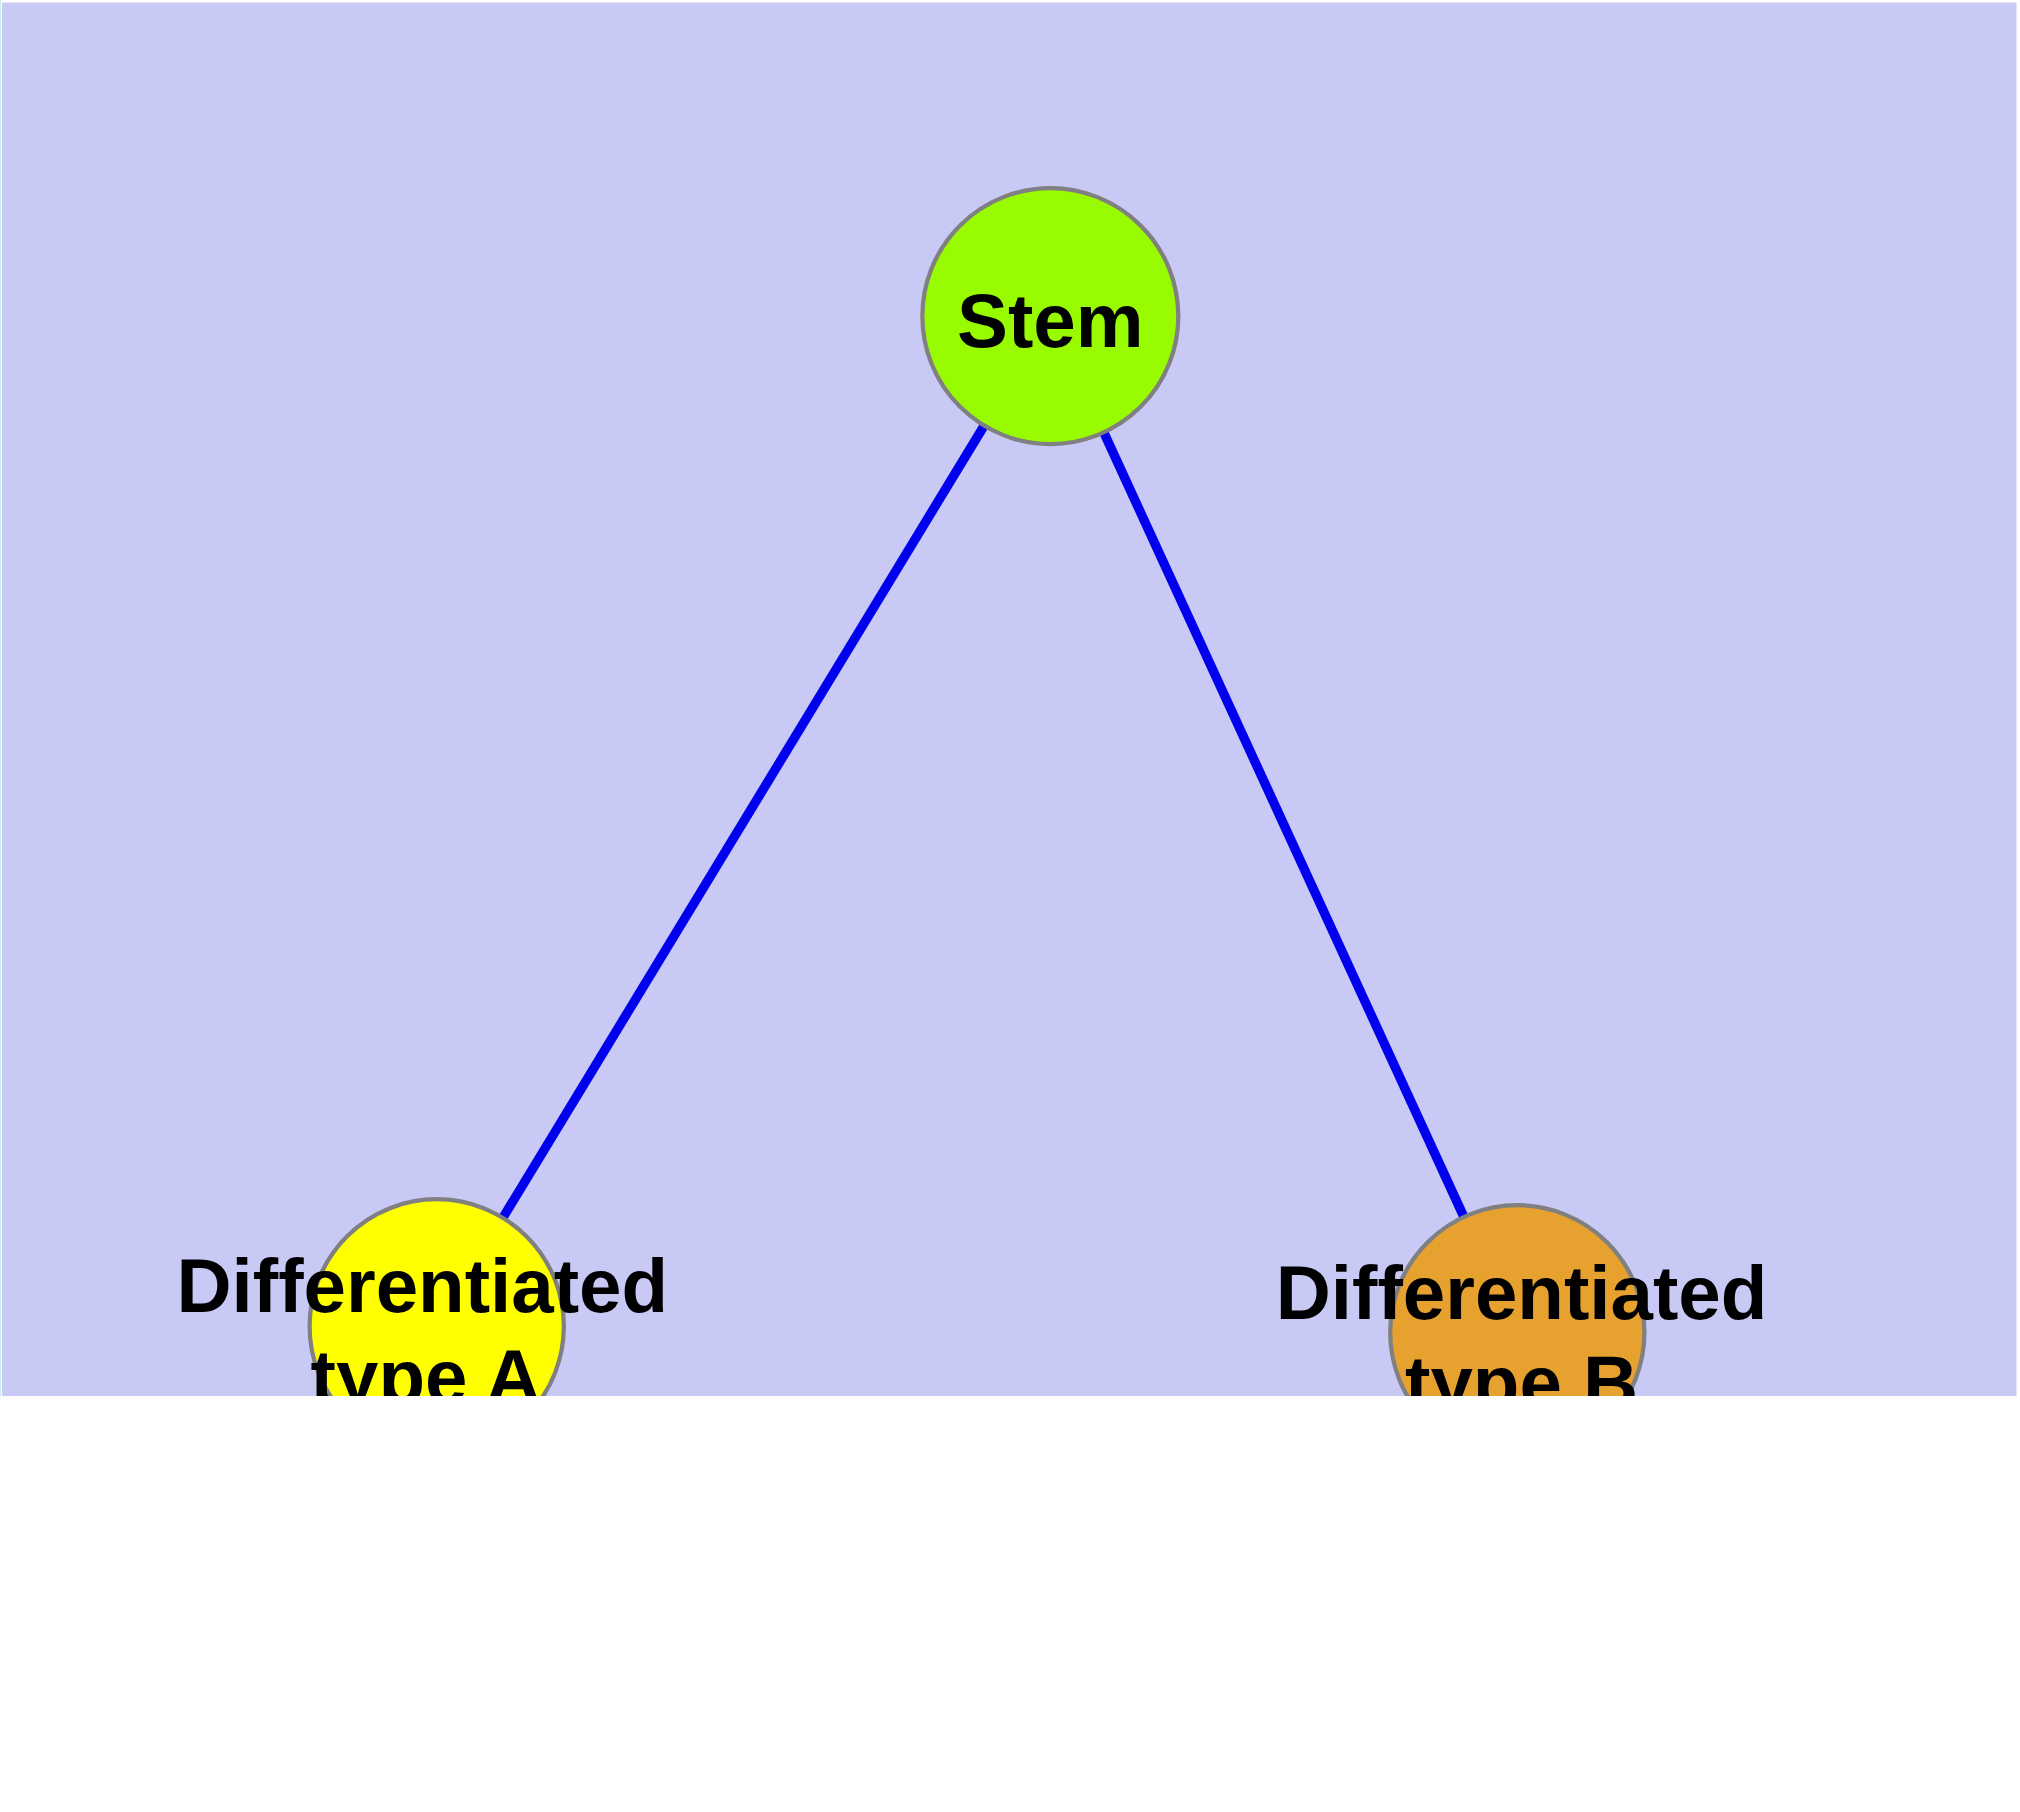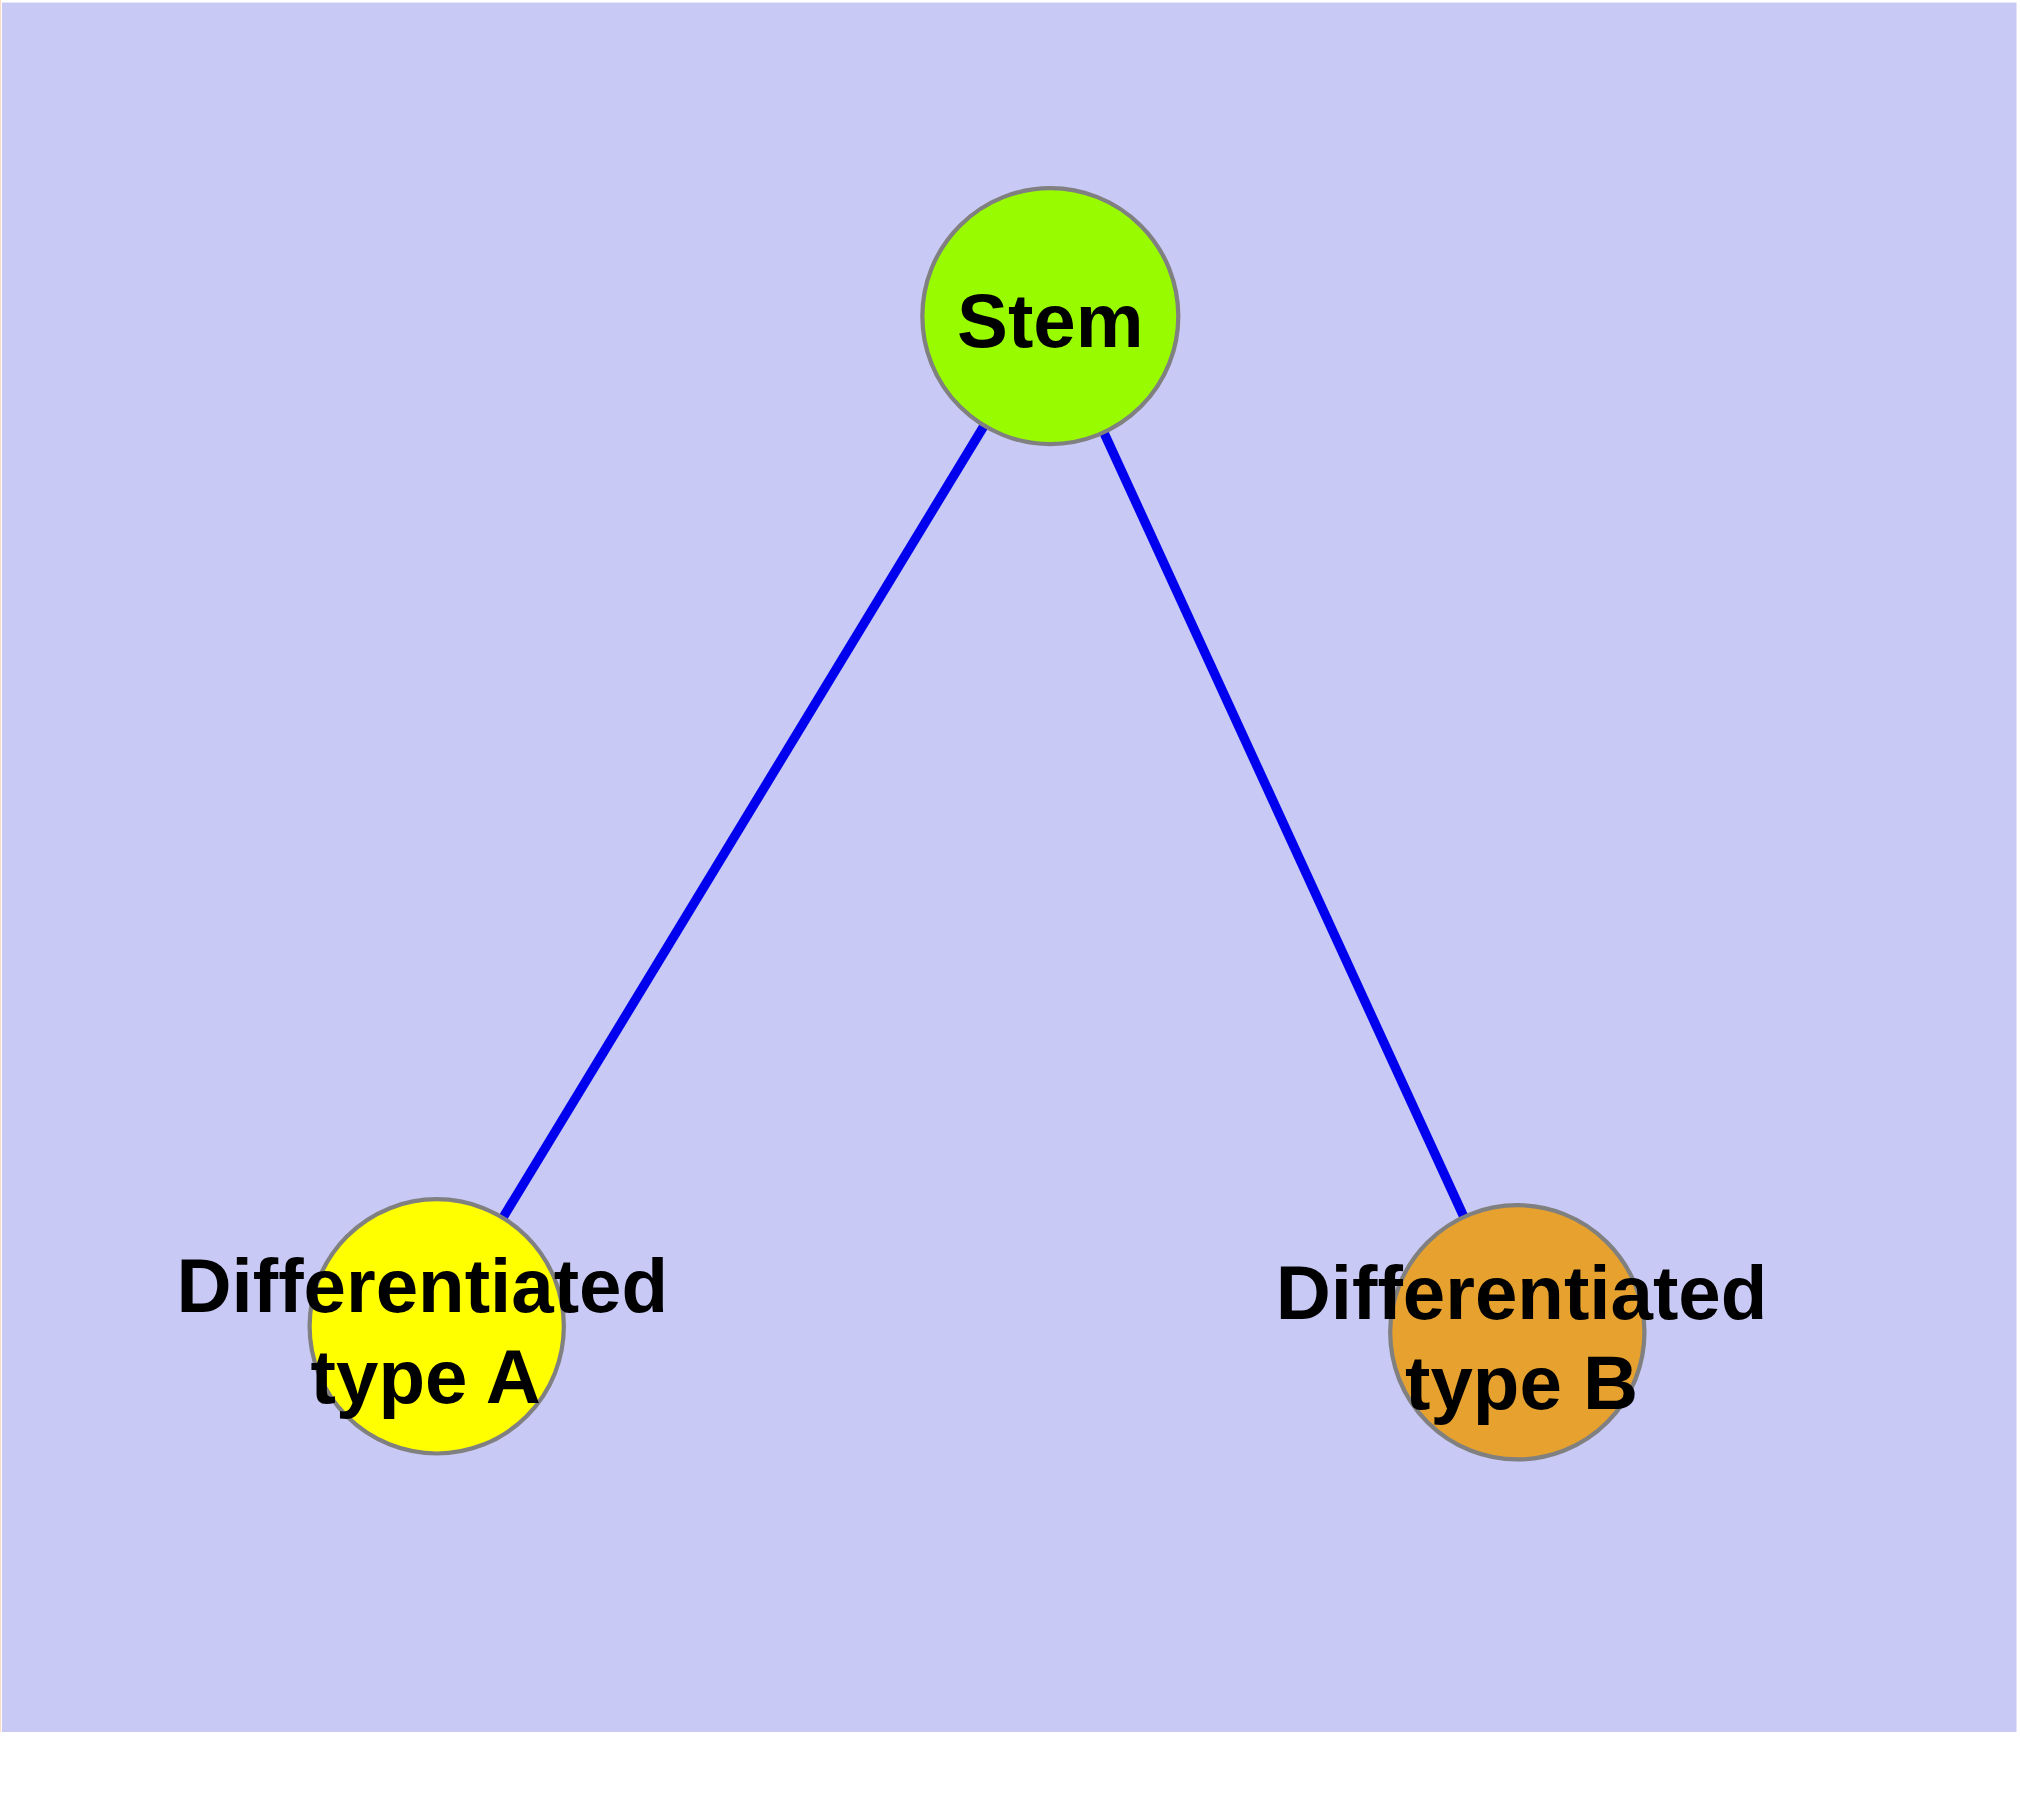--- a/index.html
+++ b/index.html
@@ -3,22 +3,22 @@
 <meta charset="utf-8">
 <style>
   html, body {
     margin: 0;
     padding: 0;
     background: #ffffff;
   }
   .stage {
     position: relative;
     width: 2021px;
-    height: 1732px;
-    background: #f97316;
+    height: 1396px;
+    background: #14b8a6;
   }
   svg.diagram {
     display: block;
     width: 2021px;
     height: 1812px;
   }
   .node-label {
     font-family: "Liberation Sans", "DejaVu Sans", sans-serif;
     font-weight: bold;
     font-size: 90px;

